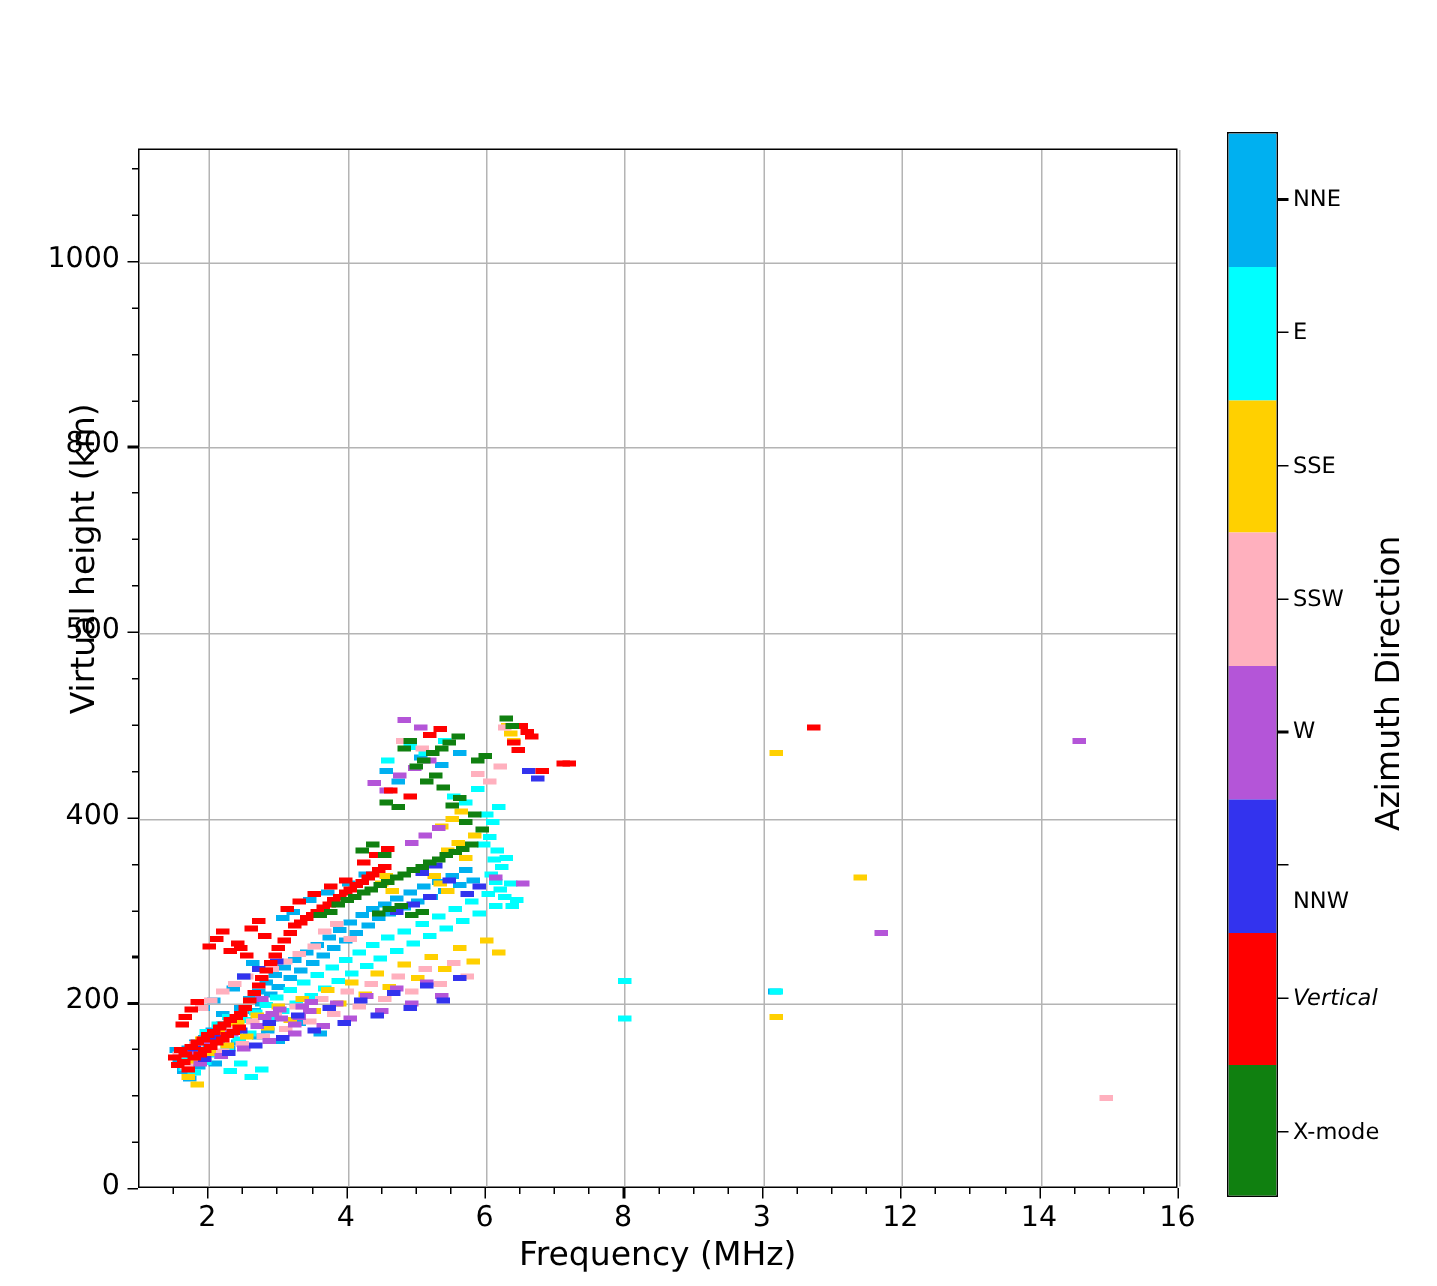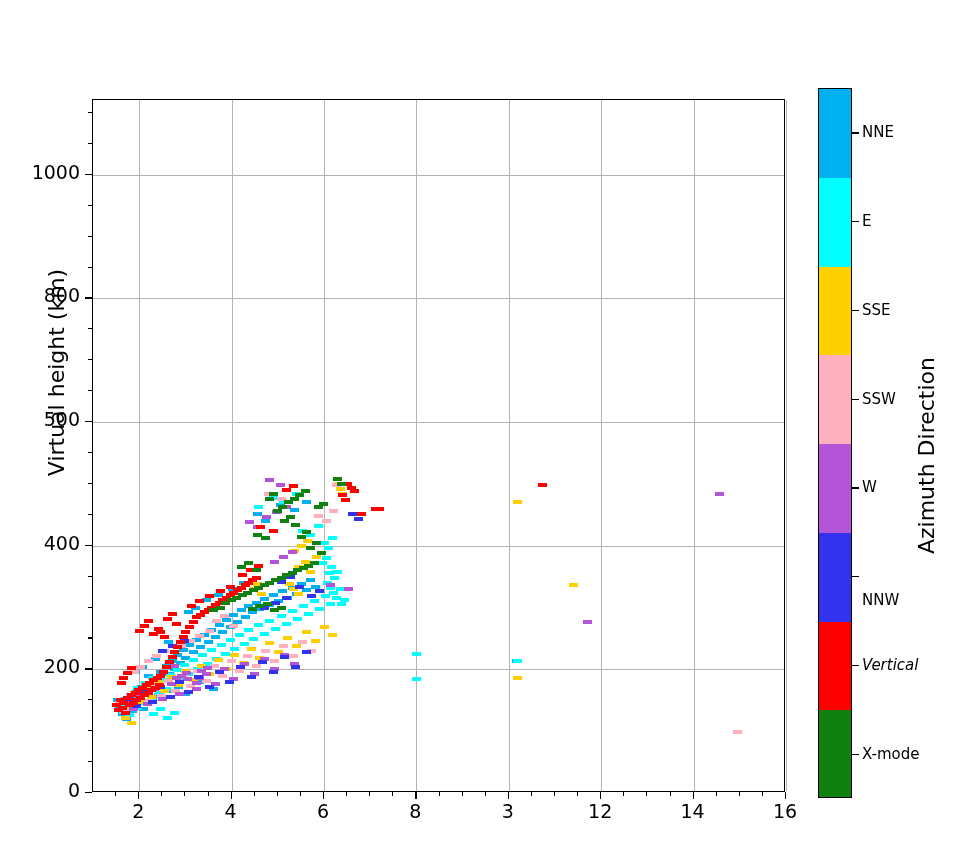--- a/index.html
+++ b/index.html
@@ -619,20 +619,21 @@
       <div class="xlab" style="left: 138.2px;">2</div>
       <div class="xlab" style="left: 230.6px;">4</div>
       <div class="xlab" style="left: 323px;">6</div>
       <div class="xlab" style="left: 415.4px;">8</div>
       <div class="xlab" style="left: 507.8px;">3</div>
       <div class="xlab" style="left: 600.2px;">12</div>
       <div class="xlab" style="left: 692.6px;">14</div>
       <div class="xlab" style="left: 785px;">16</div>
     </div>
 
+  <div class="axtitle-x">Frequency (MHz)</div>
   <div class="axtitle-y">Virtual height (km)</div>
 
   <div id="cbar">
       <div class="cseg" style="top: 0px; height: 88.75px; background: rgb(0, 176, 240);"></div>
       <div class="cseg" style="top: 88.75px; height: 88.75px; background: rgb(0, 255, 255);"></div>
       <div class="cseg" style="top: 177.5px; height: 88.75px; background: rgb(255, 208, 0);"></div>
       <div class="cseg" style="top: 266.25px; height: 88.75px; background: rgb(255, 176, 190);"></div>
       <div class="cseg" style="top: 355px; height: 88.75px; background: rgb(180, 85, 216);"></div>
       <div class="cseg" style="top: 443.75px; height: 88.75px; background: rgb(51, 51, 238);"></div>
       <div class="cseg" style="top: 532.5px; height: 88.75px; background: rgb(255, 0, 0);"></div>

